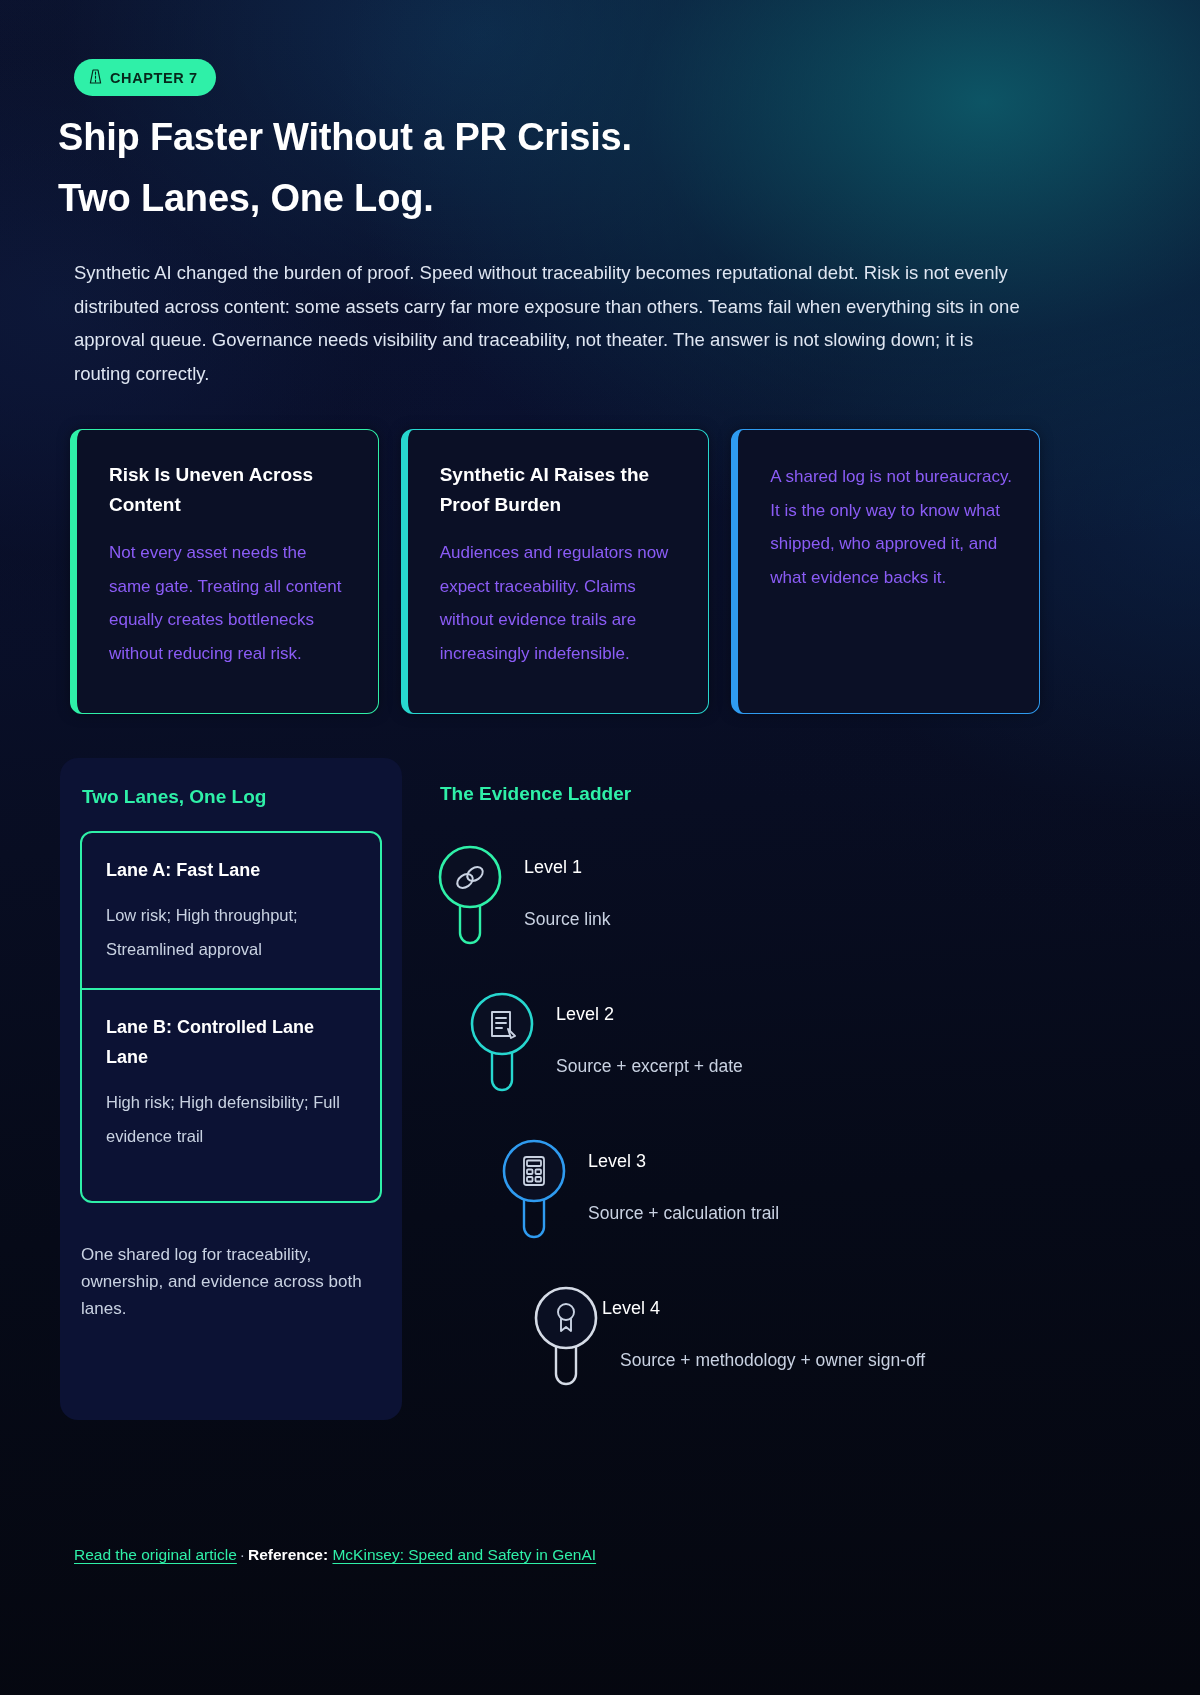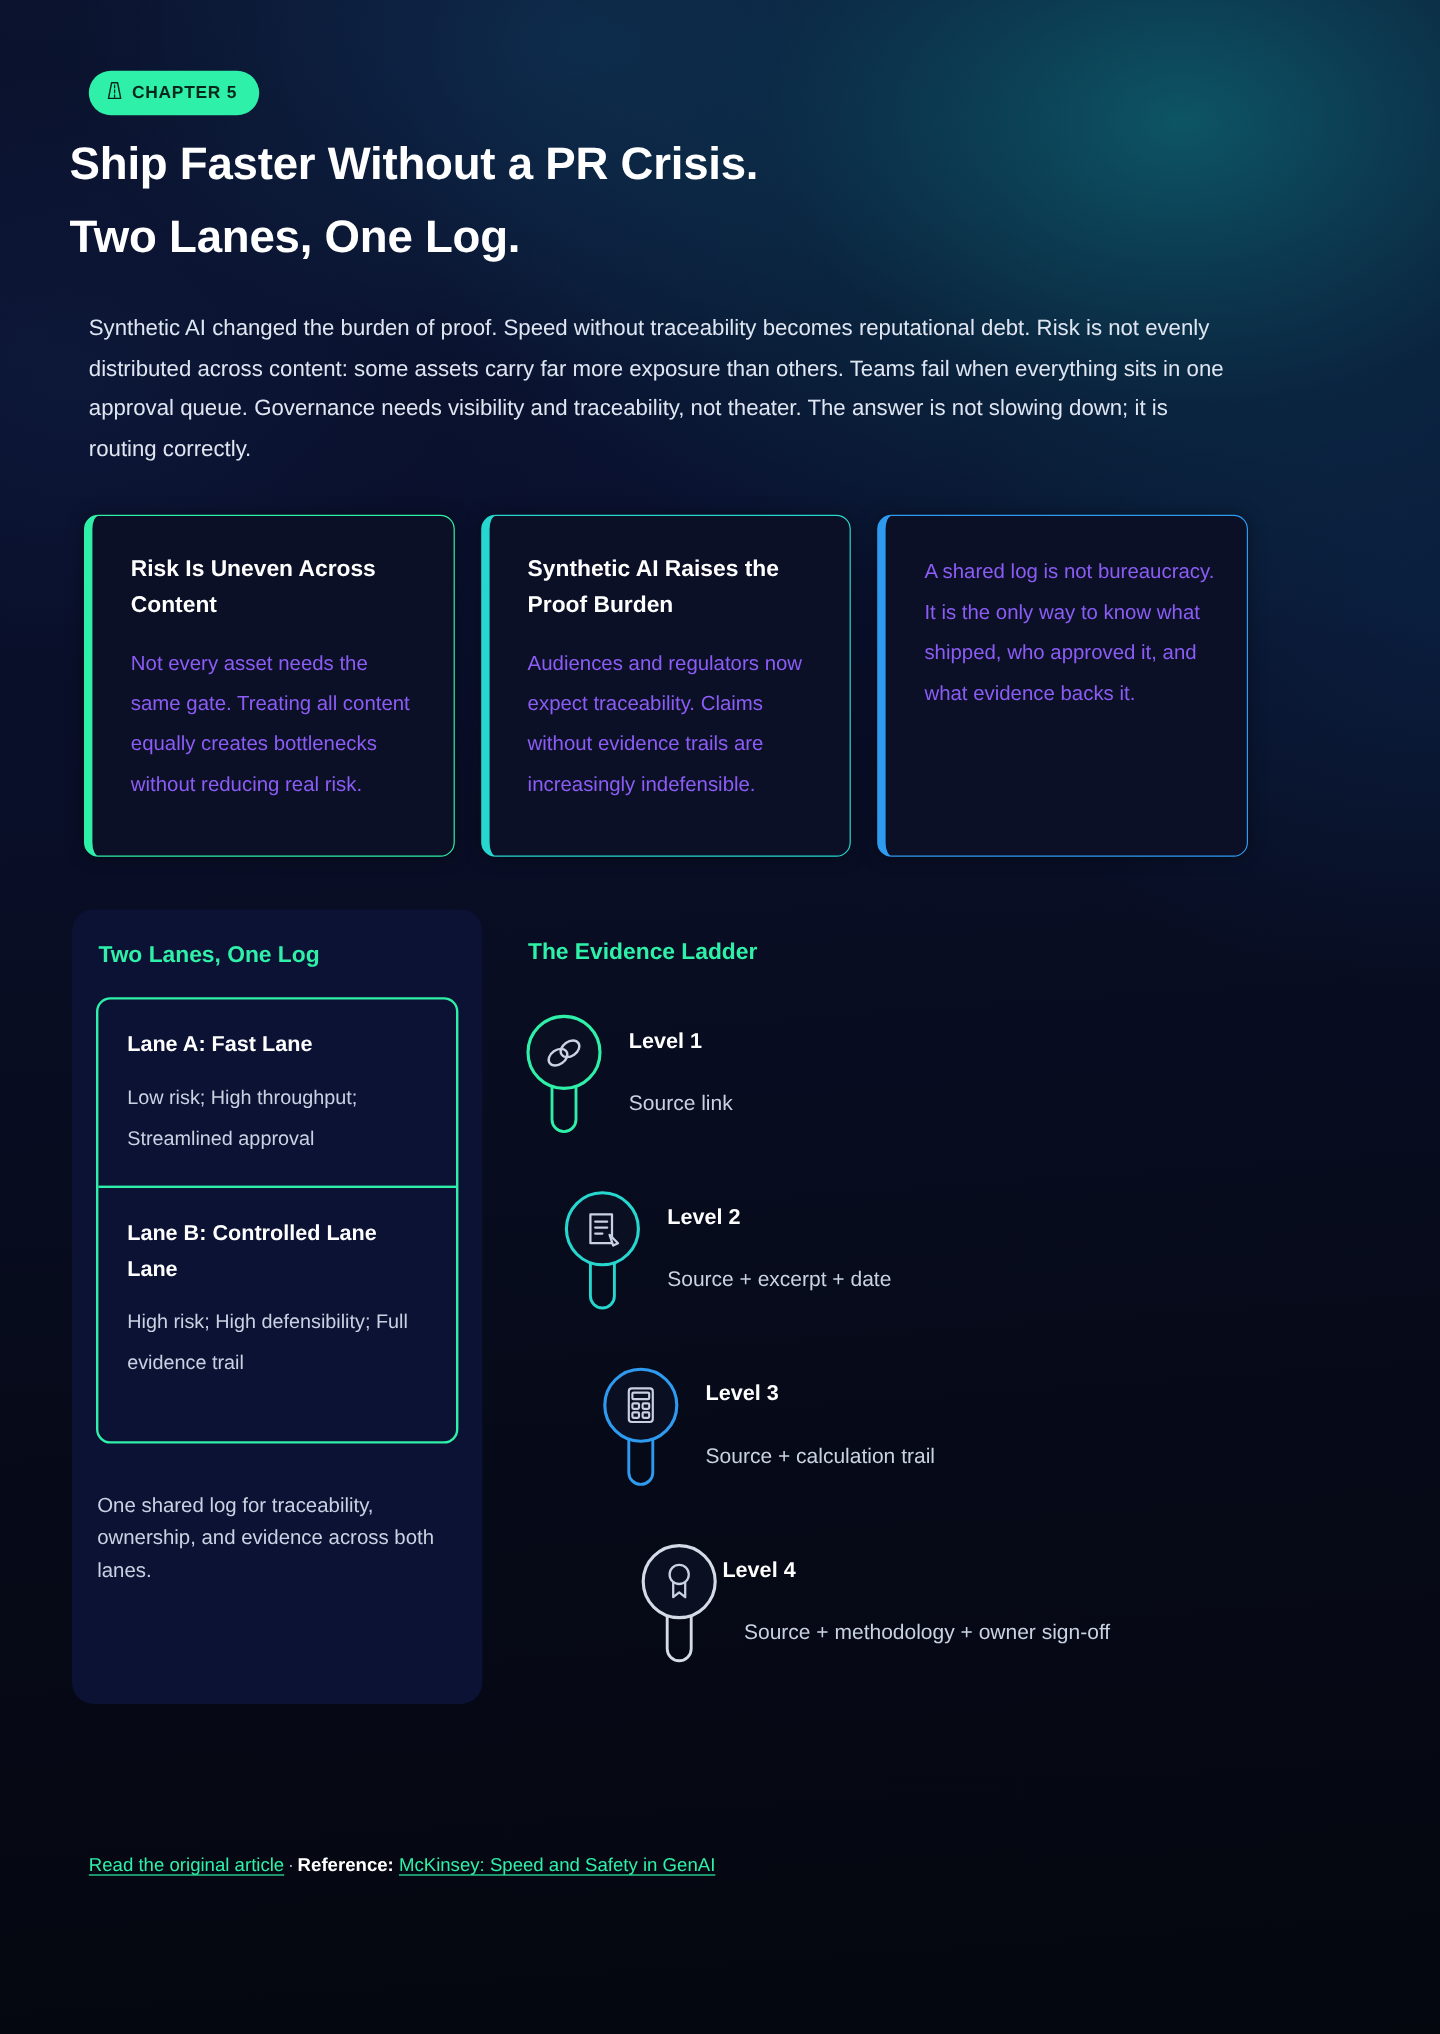--- a/index.html
+++ b/index.html
@@ -161,21 +161,21 @@
   .rung .glyph {
     position: absolute;
     left: 0; top: 0;
     width: 64px;
     height: 108px;
   }
   .rung .lvl {
     position: absolute;
     color: #ffffff;
     font-size: 18px;
-    font-weight: 700;
+    font-weight: 400;
     white-space: nowrap;
   }
   .rung .desc {
     position: absolute;
     color: #c9d2e2;
     font-size: 17.5px;
     white-space: nowrap;
   }
 
   
@@ -199,21 +199,21 @@
 
 <div class="page">
 
   <div class="chapter-badge">
     <span class="lane-ico">
       <svg width="13" height="15" viewBox="0 0 13 15">
         <path d="M4 1 L9 1 L11.6 14 L1.4 14 Z" fill="none" stroke="#06281c" stroke-width="1.2" stroke-linejoin="round"></path>
         <path d="M6.5 3 L6.5 5.2 M6.5 7 L6.5 9.2 M6.5 11 L6.5 13" stroke="#06281c" stroke-width="1.1" stroke-linecap="round"></path>
       </svg>
     </span>
-    <span>CHAPTER 5</span>
+    <span>CHAPTER 7</span>
   </div>
 
   <h1 class="headline">
     <span class="l1">Ship Faster Without a PR Crisis.</span>
     <span class="l2">Two Lanes, One Log.</span>
   </h1>
 
   <p class="lede">Synthetic AI changed the burden of proof. Speed without traceability becomes reputational debt. Risk is not evenly distributed across content: some assets carry far more exposure than others. Teams fail when everything sits in one approval queue. Governance needs visibility and traceability, not theater. The answer is not slowing down; it is routing correctly.</p>
 
   <div class="cards">

